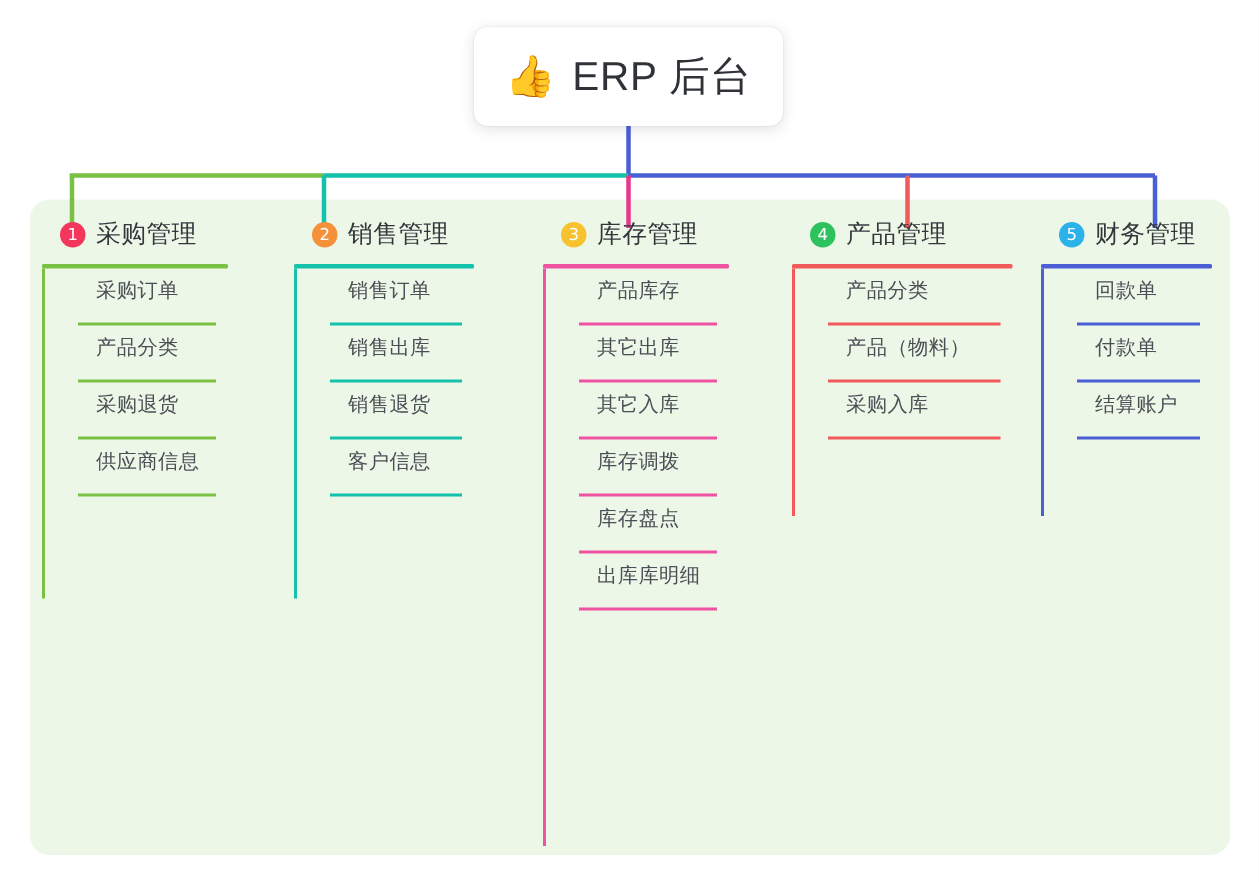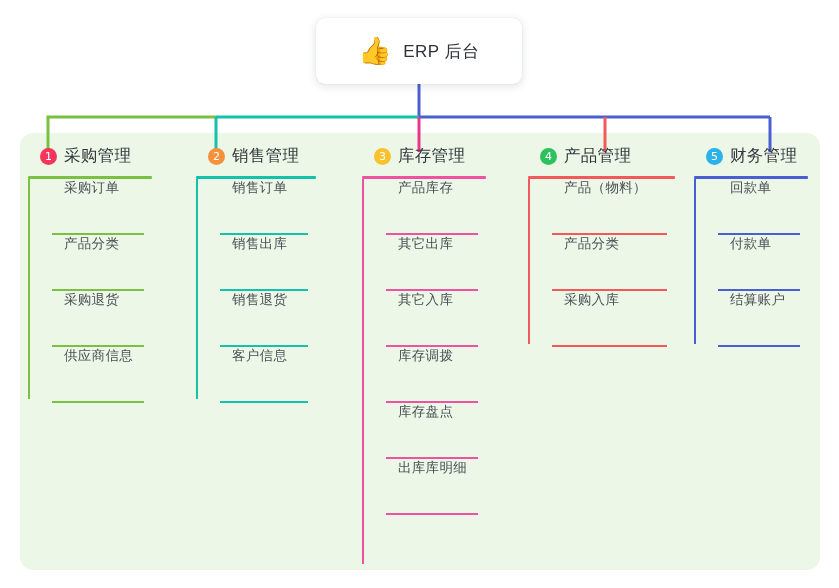--- a/index.html
+++ b/index.html
@@ -31,21 +31,21 @@
     justify-content: center;
     gap: 11px;
     z-index: 5;
   }
   #title-card .emoji {
     font-size: 27px;
     line-height: 1;
     color: #f0b429;
   }
   #title-card .title-text {
-    font-size: 17px;
+    font-size: 27px;
     color: #2f3338;
     letter-spacing: 0.5px;
     white-space: nowrap;
   }
 
   
   #panel {
     position: absolute;
     left: 20px;
     top: 133px;
@@ -103,23 +103,23 @@
     border-radius: 1px;
   }
 
   .leaf-list {
     position: relative;
     margin-top: 0px;
     padding-left: 24px;
   }
   .leaf {
     position: relative;
-    height: 56px;
+    height: 38px;
     display: flex;
-    align-items: flex-start;
+    align-items: center;
     padding-bottom: 4px;
     box-sizing: border-box;
   }
   .leaf .leaf-label {
     font-size: 13.5px;
     color: #4a4f55;
     padding-left: 12px;
     padding-bottom: 4px;
     white-space: nowrap;
     letter-spacing: 0.3px;
@@ -248,28 +248,28 @@
     </div>
     <div class="column" style="left: 528px;">
       <div class="col-header">
         <span class="badge" style="background: rgb(46, 194, 94);">4</span>
         <span class="col-title">产品管理</span>
       </div>
       <div class="header-rule" style="background: rgb(242, 89, 91); width: 147px;"></div>
       <div class="leaf-list">
         <div class="spine" style="background: rgb(242, 89, 91); height: 165px;"></div>
         <div class="leaf">
+          <span class="leaf-label">产品分类</span>
+          <div class="leaf-rule" style="background: rgb(242, 89, 91); width: 115px;"></div>
+        </div>
+        <div class="leaf">
           <span class="leaf-label">产品（物料）</span>
           <div class="leaf-rule" style="background: rgb(242, 89, 91); width: 115px;"></div>
         </div>
         <div class="leaf">
-          <span class="leaf-label">产品分类</span>
-          <div class="leaf-rule" style="background: rgb(242, 89, 91); width: 115px;"></div>
-        </div>
-        <div class="leaf">
           <span class="leaf-label">采购入库</span>
           <div class="leaf-rule" style="background: rgb(242, 89, 91); width: 115px;"></div>
         </div>
       </div>
     </div>
     <div class="column" style="left: 694px;">
       <div class="col-header">
         <span class="badge" style="background: rgb(43, 178, 232);">5</span>
         <span class="col-title">财务管理</span>
       </div>

